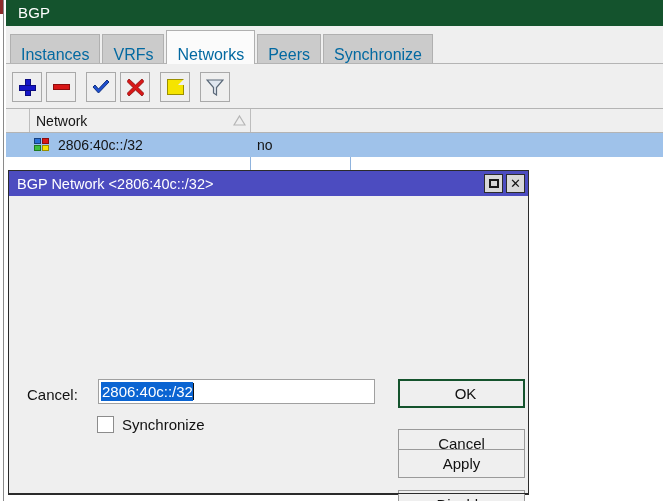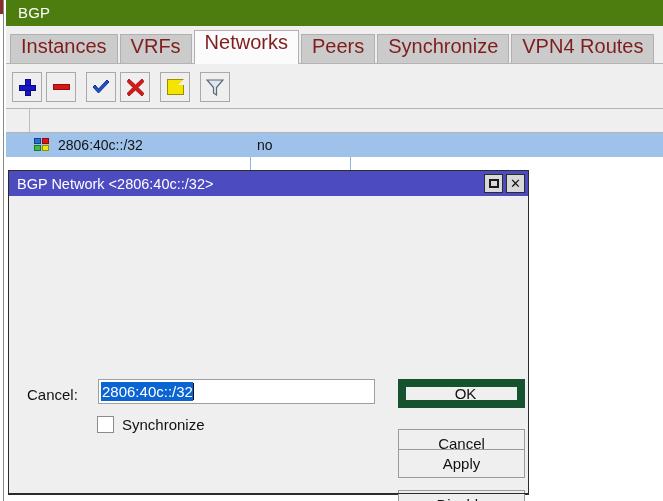--- a/index.html
+++ b/index.html
@@ -23,21 +23,21 @@
     box-sizing: border-box;
   }
   .win-left-accent {
     position: absolute; left: 0px; top: 0px; width: 3px; height: 14px;
     background: #8c2b2b;
   }
 
   
   .main-titlebar {
     position: absolute; left: 6px; top: 0px; width: 657px; height: 42px;
-    background: #4d7c0f;
+    background: #14532d;
     box-sizing: border-box;
   }
   .main-title-text {
     position: absolute; left: 12px; top: 4px;
     font-size: 15px; color: #ffffff;
     letter-spacing: .2px;
   }
 
   
   .tabstrip {
@@ -48,22 +48,22 @@
     position: absolute; left: 6px; top: 63px; width: 657px; height: 1px;
     background: #b4b4b4;
   }
   .tabs {
     position: absolute; left: 10px; top: 30px;
     display: flex; align-items: flex-end; height: 34px;
   }
   .tab {
     height: 30px;
     padding: 0 10px;
-    display: flex; align-items: flex-start;
-    font-size: 20px; color: #7f1d1d;
+    display: flex; align-items: flex-end;
+    font-size: 16px; color: #0369a1;
     background: #cbcbcb;
     border: 1px solid #b0b0b0;
     border-bottom: none;
     margin-right: 2px;
     box-sizing: border-box;
     white-space: nowrap;
   }
   .tab.active {
     background: #fbfbfb;
     height: 34px;
@@ -258,21 +258,21 @@
 
   .btn {
     position: absolute; left: 389px;
     width: 127px; height: 29px;
     background: #efefef;
     border: 1px solid #9a9a9a;
     box-sizing: border-box;
     display: flex; align-items: center; justify-content: center;
     font-size: 15px; color: #111;
   }
-  .btn.default { border: 8px solid #14532d; padding-left: 8px; }
+  .btn.default { border: 2px solid #14532d; padding-left: 8px; }
   .dlg-bottom-edge {
     position: absolute; left: 0; top: 322px; width: 519px; height: 1px;
     background: #2b2b2b;
   }
 </style>
 </head>
 <body>
 
 <div id="app">
 
@@ -292,23 +292,20 @@
         <span>VRFs</span>
       </div>
       <div class="tab active">
         <span>Networks</span>
       </div>
       <div class="tab">
         <span>Peers</span>
       </div>
       <div class="tab">
         <span>Synchronize</span>
-      </div>
-      <div class="tab">
-        <span>VPN4 Routes</span>
       </div>
     </div>
   <div class="tabstrip-underline"></div>
 
   <div class="toolbar">
     <div class="tbtn" style="left:6px">
       <span class="ic-plus"></span>
     </div>
     <div class="tbtn" style="left:40px">
       <span class="ic-minus"></span>
@@ -336,20 +333,28 @@
           <path d="M1 2 L17 2 L10.5 9.5 L10.5 17 L7.5 15 L7.5 9.5 Z" fill="#dfe6ef" stroke="#5a6878" stroke-width="1.2"></path>
         </svg>
       </span>
     </div>
   </div>
   <div class="toolbar-sep-line"></div>
 
   <div class="table-wrap">
     <div class="thead">
       <div class="th th-flag"></div>
+      <div class="th th-network">
+        <span>Network</span>
+        <span class="sort-arrow-outline">
+          <svg width="13" height="13" viewBox="0 0 13 13">
+            <path d="M6.5 2 L12 11 L1 11 Z" fill="none" stroke="#b5b5b5" stroke-width="1.2"></path>
+          </svg>
+        </span>
+      </div>
       <div class="th th-blank"></div>
     </div>
 
     <div class="trow">
       <div class="td td-icon">
         <span class="quad-icon">
           <i class="q-tl"></i>
             <i class="q-tr"></i>
             <i class="q-bl"></i>
             <i class="q-br"></i>

